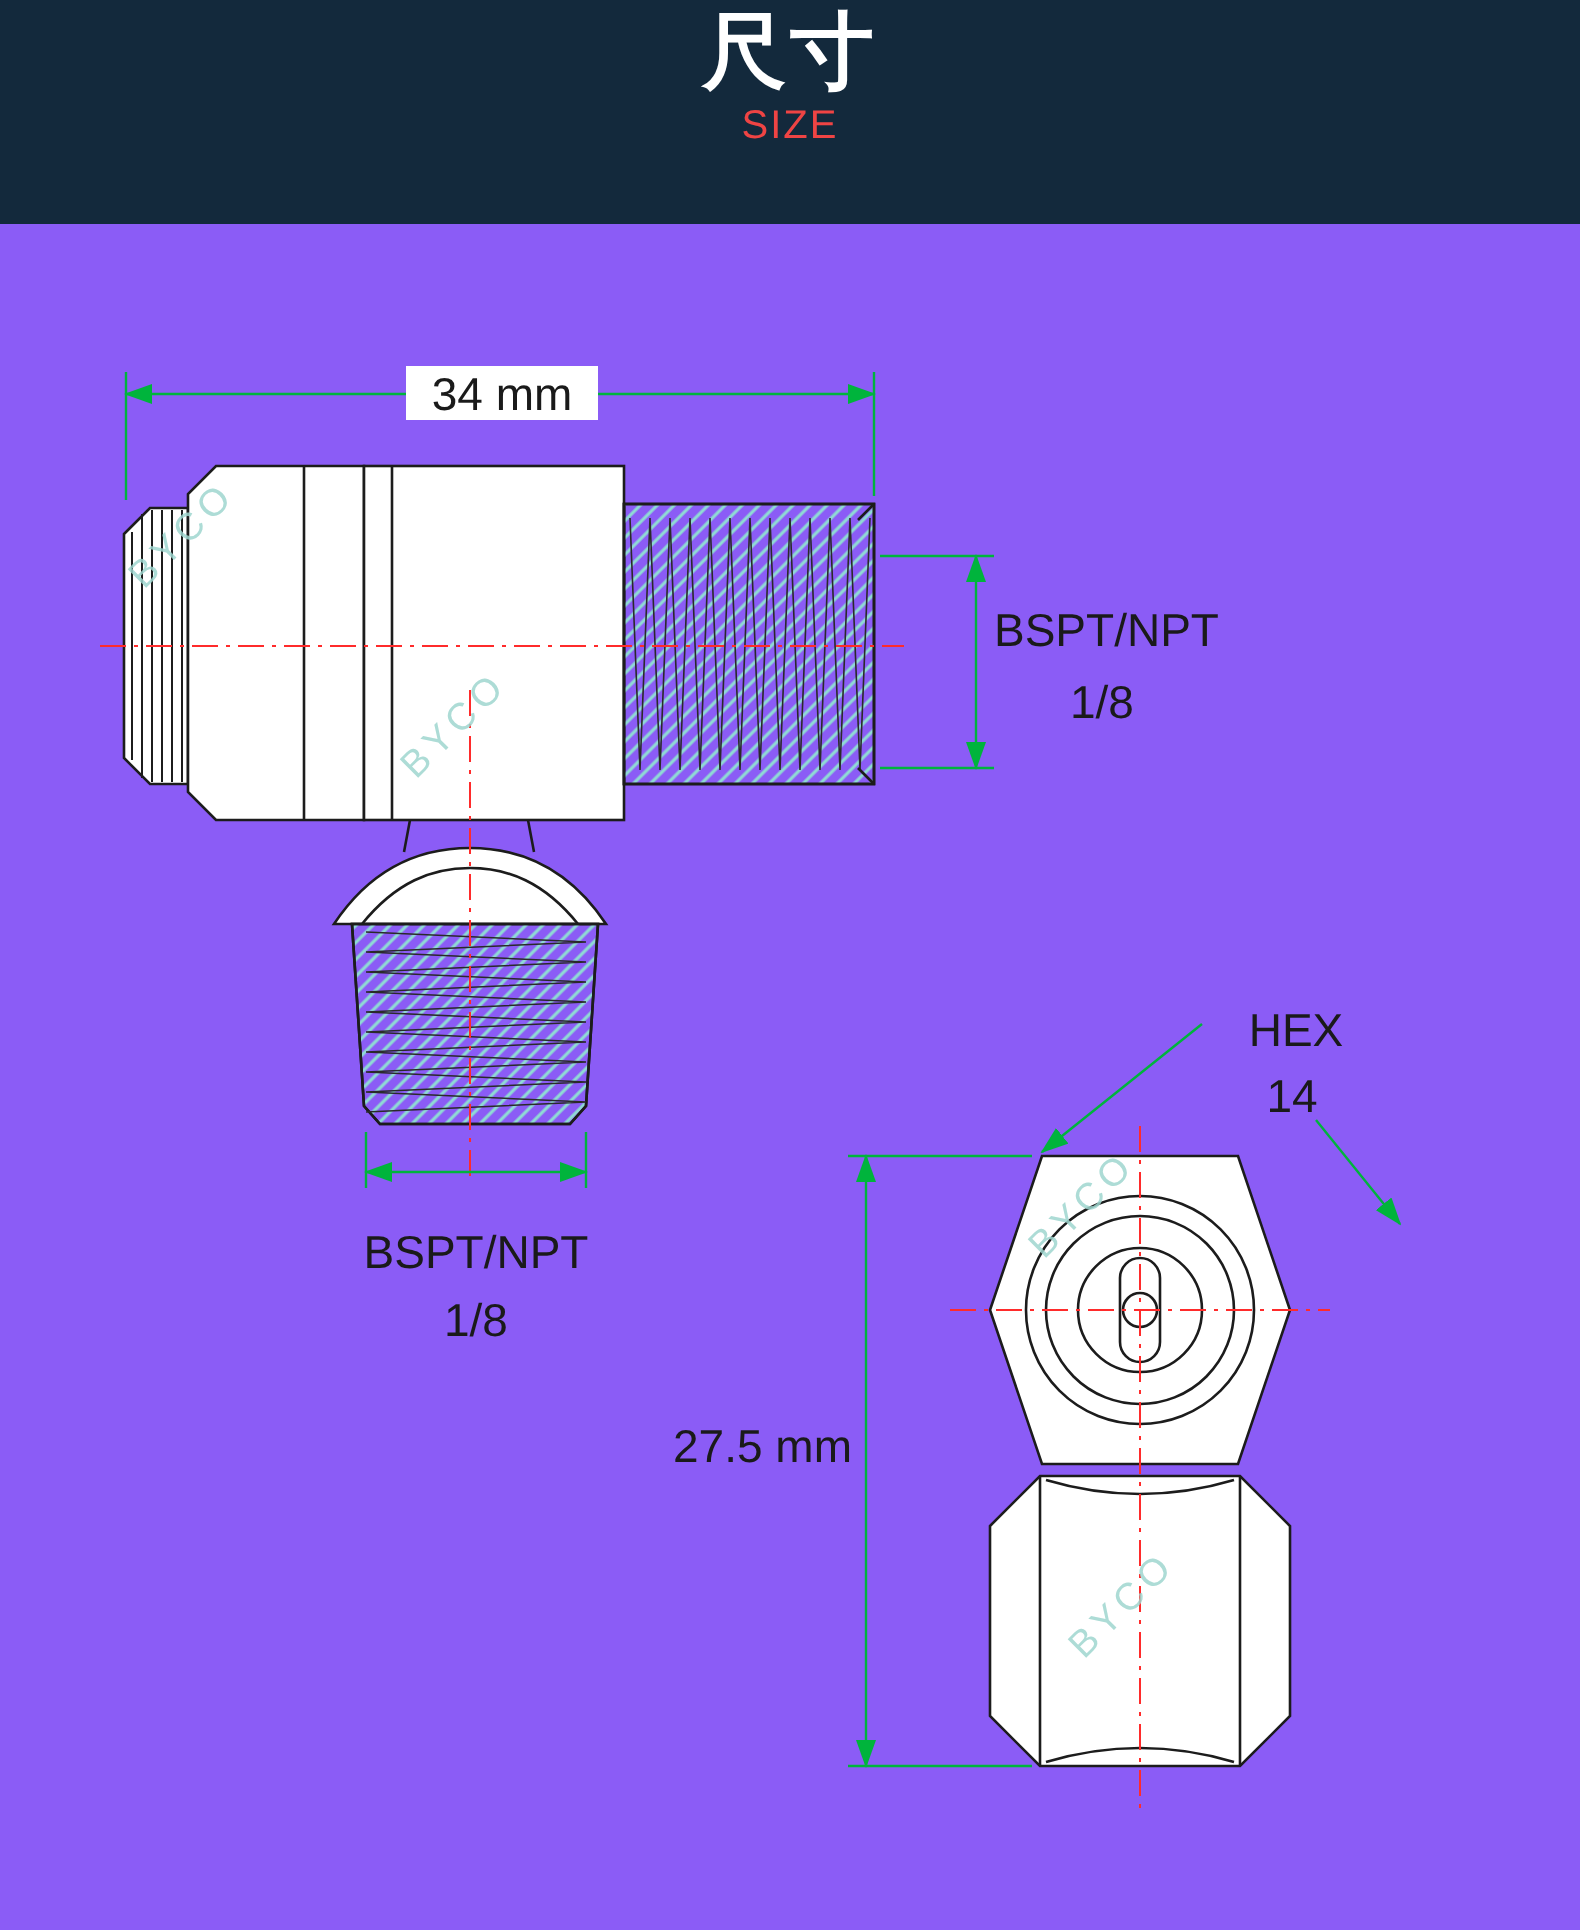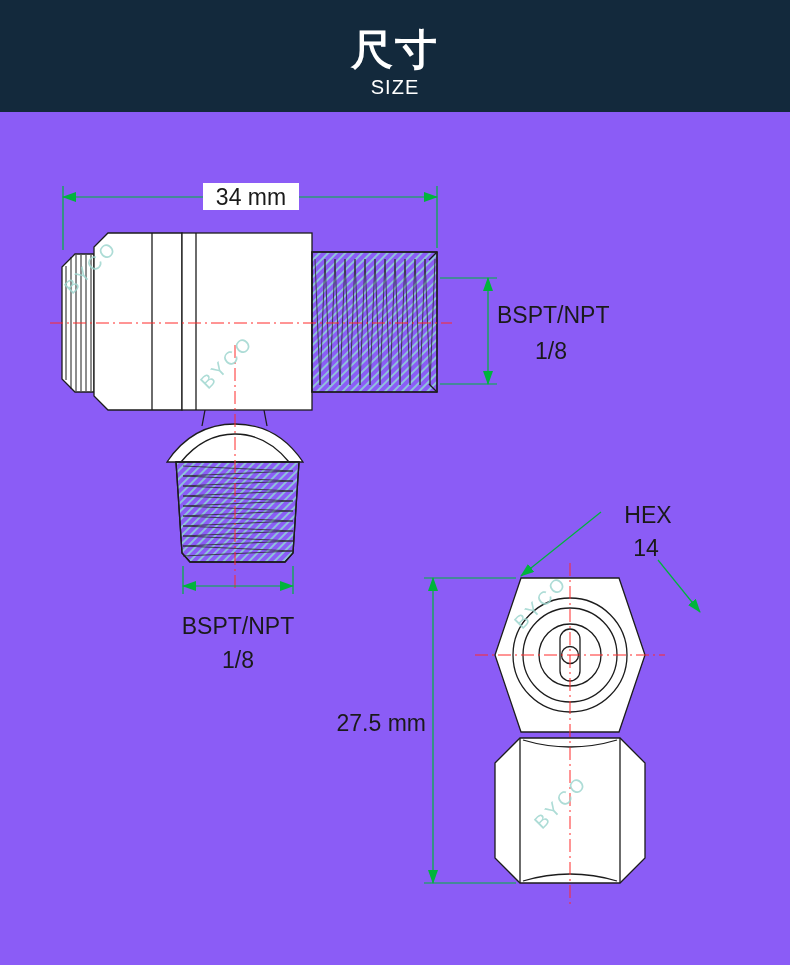--- a/index.html
+++ b/index.html
@@ -1,19 +1,19 @@
 <!DOCTYPE html>
 <html><head>
 <meta charset="utf-8">
 <style>
   html,body{margin:0;padding:0;background:#ffffff;}
   body{width:790px;height:965px;font-family:"Liberation Sans",sans-serif;overflow:hidden;}
-  header{width:790px;height:112px;background:#13293C;text-align:center;box-sizing:border-box;padding-top:26px;}
+  header{width:790px;height:112px;background:#13293C;text-align:center;box-sizing:border-box;padding-top:2px;}
   header h1{margin:0;color:#ffffff;font-size:42px;line-height:48px;font-weight:bold;letter-spacing:2px;}
-  header .sub{margin-top:2px;color:#ffffff;font-size:20px;letter-spacing:1px;}
+  header .sub{margin-top:2px;color:#ef4444;font-size:20px;letter-spacing:1px;}
   .drawing{width:790px;height:853px;position:relative;background:#8b5cf6;}
   svg text{font-family:"Liberation Sans",sans-serif;fill:#1A1A1A;}
   svg .dim-text{font-size:23px;}
   svg .wm{font-size:19px;letter-spacing:3px;fill:#9FD6CF;opacity:.85;}
 </style>
 </head>
 <body>
 
 <header>
   <h1>尺寸</h1>

